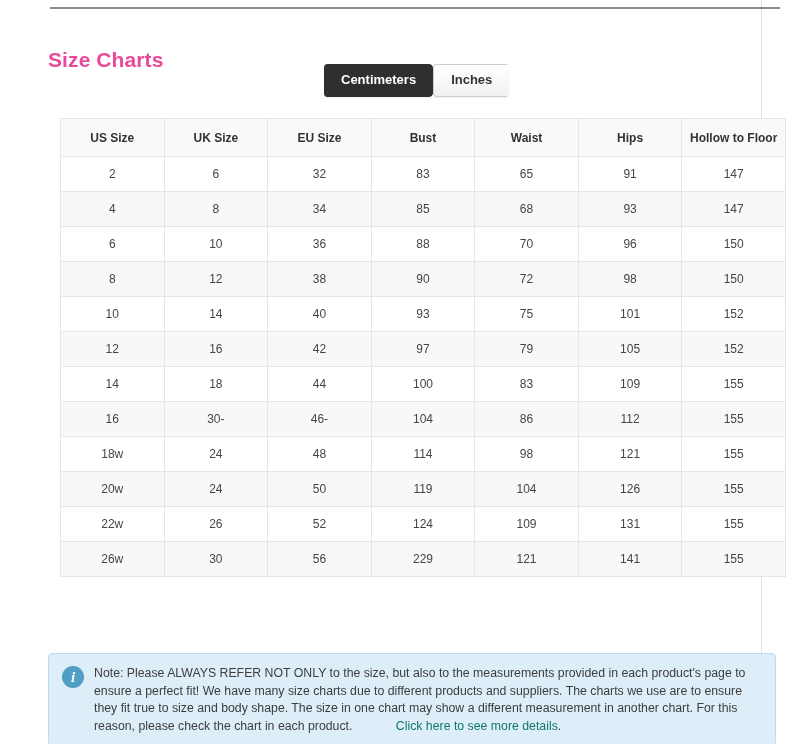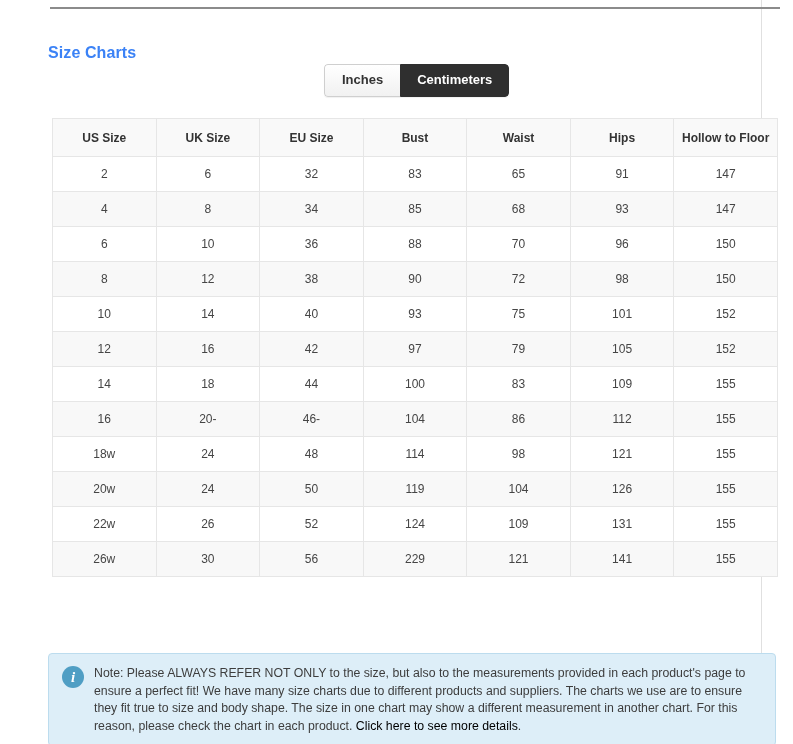--- a/index.html
+++ b/index.html
@@ -35,23 +35,23 @@
     left: 31px;
     top: 7px;
     width: 730px;
     height: 2px;
     background: #8b8b8b;
   }
   .section-title {
     position: absolute;
     left: 29px;
     top: 31px;
-    font-size: 16px;
+    font-size: 21px;
     font-weight: bold;
-    color: #3b82f6;
+    color: #ec4899;
     letter-spacing: 0.1px;
   }
 
   
   .unit-toggle {
     position: absolute;
     left: 305px;
     top: 64px;
     display: flex;
     border-radius: 4px;
@@ -79,21 +79,21 @@
     color: #ffffff;
     border: 1px solid #2f2f2f;
     border-radius: 0 4px 4px 0;
     padding-left: 16px;
     padding-right: 16px;
   }
 
   
   .size-table {
     position: absolute;
-    left: 33px;
+    left: 41px;
     top: 118px;
     width: 726px;
     border-collapse: collapse;
     table-layout: fixed;
     font-size: 12px;
   }
   .size-table th,
   .size-table td {
     border: 1px solid #e6e6e6;
     text-align: center;
@@ -141,38 +141,39 @@
     text-align: center;
     margin-top: 1px;
   }
   .note-text {
     font-size: 12.3px;
     line-height: 17.5px;
     color: #3d3d3d;
     flex: 1 1 auto;
   }
   .note-link {
-    color: #000000;
+    color: #0f766e;
     text-decoration: none;
     cursor: pointer;
+    margin-left: 40px;
   }
 </style>
 </head>
 <body>
 
 <div id="page">
   <div class="page-card">
 
     <div class="top-divider"></div>
 
     <h2 class="section-title">Size Charts</h2>
 
     <div class="unit-toggle">
+      <div class="unit-btn active">Centimeters</div>
       <div class="unit-btn inactive">Inches</div>
-      <div class="unit-btn active">Centimeters</div>
     </div>
 
     <table class="size-table">
       <thead>
         <tr id="header-row">
             <th>US Size</th>
             <th>UK Size</th>
             <th>EU Size</th>
             <th>Bust</th>
             <th>Waist</th>
@@ -239,21 +240,21 @@
             <td>14</td>
             <td>18</td>
             <td>44</td>
             <td>100</td>
             <td>83</td>
             <td>109</td>
             <td>155</td>
           </tr>
           <tr>
             <td>16</td>
-            <td>20-</td>
+            <td>30-</td>
             <td>46-</td>
             <td>104</td>
             <td>86</td>
             <td>112</td>
             <td>155</td>
           </tr>
           <tr>
             <td>18w</td>
             <td>24</td>
             <td>48</td>

